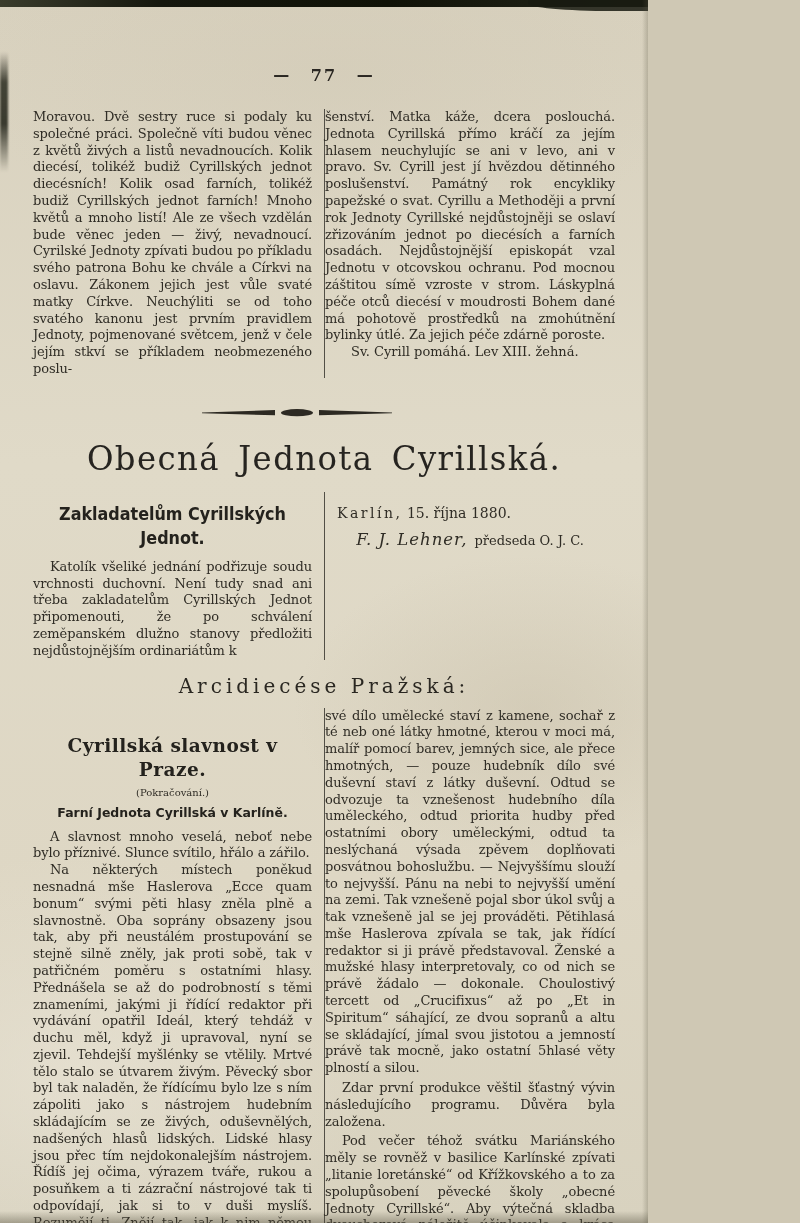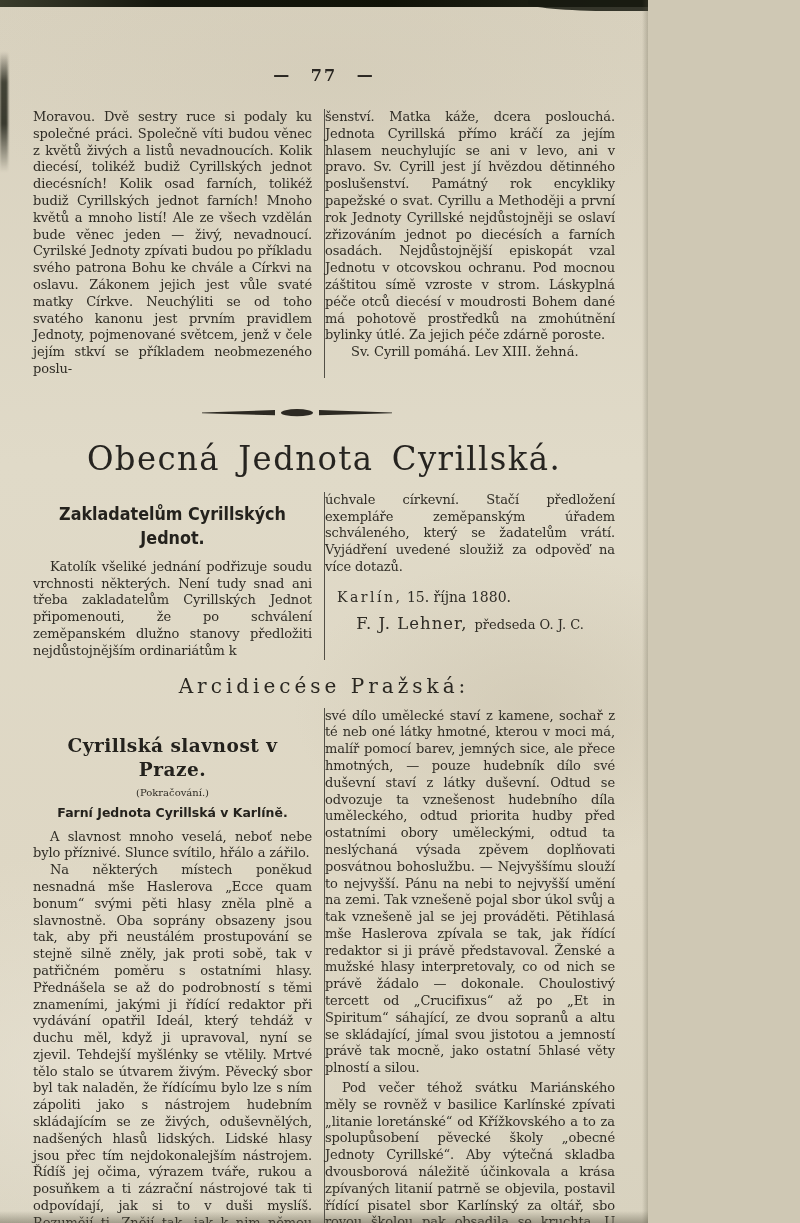--- a/index.html
+++ b/index.html
@@ -50,21 +50,21 @@
     font-size:34px; line-height:44px; letter-spacing:1.5px; word-spacing:7px;
     color:#262420; transform:scaleX(.95); }
 
   .cols.founders { margin-top:12px; }
   .founders-heading { margin:10px 0 9px; text-align:center;
     font-family:"DejaVu Sans", sans-serif; font-weight:bold;
     font-size:17px; line-height:24px; color:#24221d; transform:scaleX(.94); }
   .dateline { margin:13px 0 0; padding-left:12px; font-size:14px; }
   .dateline .place { letter-spacing:2.5px; }
   .signature { margin:9px 0 0; text-align:center; font-size:13px; }
-  .sig-name { font-size:16.5px; letter-spacing:1px; margin-right:7px; }
+  .sig-name { font-style:italic; font-size:16.5px; letter-spacing:1px; margin-right:7px; }
 
   .arch-heading { margin:13px 0 0; text-align:center; font-weight:normal;
     font-size:20px; line-height:26px; letter-spacing:4px; color:#2a2721; }
 
   .cols.festival { margin-top:9px; }
   .fest-left-pad { padding-top:26px; }
   .festival-title { margin:0 0 5px; text-align:center; font-weight:bold;
     font-size:18.5px; line-height:24px; color:#24221d; letter-spacing:.5px; }
   .festival-subtitle { margin:0 0 7px; text-align:center; font-size:10px; }
   .festival-subheading { margin:0 0 9px; text-align:center;
@@ -98,37 +98,37 @@
       <ellipse cx="95" cy="5.7" rx="16" ry="3.6" fill="#2c2922"></ellipse>
       <polygon points="190,5.4 117,3.1 117,8.3 190,6.3" fill="#2c2922"></polygon>
     </svg>
   </div>
 
   <h1 class="main-heading">Obecná Jednota Cyrillská.</h1>
 
   <div class="cols founders">
     <div class="col col-l">
       <h2 class="founders-heading">Zakladatelům Cyrillských Jednot.</h2>
-      <p class="bt indent">Katolík všeliké jednání podřizuje soudu vrchnosti některých. Není tudy snad ani třeba zakladatelům Cyrillských Jednot připomenouti, že po schválení zeměpanském dlužno stanovy předložiti nejdůstojnějším ordinariátům k</p>
+      <p class="bt indent">Katolík všeliké jednání podřizuje soudu vrchnosti duchovní. Není tudy snad ani třeba zakladatelům Cyrillských Jednot připomenouti, že po schválení zeměpanském dlužno stanovy předložiti nejdůstojnějším ordinariátům k</p>
     </div>
     <div class="col col-r">
-      <p class="bt">úchvale církevní. Stačí předložení exempláře zeměpanským úřadem schváleného, který se žadatelům vrátí. Vyjádření uvedené sloužiž za odpověď na více dotazů.</p>
       <p class="dateline"><span class="place">Karlín,</span> <span>15. října 1880.</span></p>
       <p class="signature"><span class="sig-name">F. J. Lehner,</span><span class="sig-role">předseda O. J. C.</span></p>
     </div>
   </div>
 
   <h2 class="arch-heading">Arcidiecése Pražská:</h2>
 
   <div class="cols festival">
     <div class="col col-l fest-left-pad">
       <h3 class="festival-title">Cyrillská slavnost v Praze.</h3>
       <div class="festival-subtitle">(Pokračování.)</div>
       <h4 class="festival-subheading">Farní Jednota Cyrillská v Karlíně.</h4>
       <p class="bt indent">A slavnost mnoho veselá, neboť nebe bylo příznivé. Slunce svítilo, hřálo a zářilo.</p>
       <p class="bt indent">Na některých místech poněkud nesnadná mše Haslerova „Ecce quam bonum“ svými pěti hlasy zněla plně a slavnostně. Oba soprány obsazeny jsou tak, aby při neustálém prostupování se stejně silně zněly, jak proti sobě, tak v patřičném poměru s ostatními hlasy. Přednášela se až do podrobností s těmi znameními, jakými ji řídící redaktor při vydávání opatřil Ideál, který tehdáž v duchu měl, když ji upravoval, nyní se zjevil. Tehdejší myšlénky se vtělily. Mrtvé tělo stalo se útvarem živým. Pěvecký sbor byl tak naladěn, že řídícímu bylo lze s ním zápoliti jako s nástrojem hudebním skládajícím se ze živých, oduševnělých, nadšených hlasů lidských. Lidské hlasy jsou přec tím nejdokonalejším nástrojem. Řídíš jej očima, výrazem tváře, rukou a posuňkem a ti zázrační nástrojové tak ti odpovídají, jak si to v duši myslíš. Rozumějí ti. Znějí tak, jak k nim němou řečí mluvíš. Co si myslíš — vyjadřují. Nejdokonalejším nástrojem hudebním jest lidský hlas, protože jest duší oživený. Zázračný nástroji! A hráti na takový „anthropofon“, jaká to rozkoš! S tou blažeností těžko jest cos podobného porovnati. Stavitel</p>
     </div>
     <div class="col col-r">
       <p class="bt">své dílo umělecké staví z kamene, sochař z té neb oné látky hmotné, kterou v moci má, malíř pomocí barev, jemných sice, ale přece hmotných, — pouze hudebník dílo své duševní staví z látky duševní. Odtud se odvozuje ta vznešenost hudebního díla uměleckého, odtud priorita hudby před ostatními obory uměleckými, odtud ta neslýchaná výsada zpěvem doplňovati posvátnou bohoslužbu. — Nejvyššímu slouží to nejvyšší. Pánu na nebi to nejvyšší umění na zemi. Tak vznešeně pojal sbor úkol svůj a tak vznešeně jal se jej prováděti. Pětihlasá mše Haslerova zpívala se tak, jak řídící redaktor si ji právě představoval. Ženské a mužské hlasy interpretovaly, co od nich se právě žádalo — dokonale. Choulostivý tercett od „Crucifixus“ až po „Et in Spiritum“ sáhající, ze dvou sopranů a altu se skládající, jímal svou jistotou a jemností právě tak mocně, jako ostatní 5hlasé věty plností a silou.</p>
+      <p class="bt indent gap">Zdar první produkce věštil šťastný vývin následujícího programu. Důvěra byla založena.</p>
       <p class="bt indent gap">Pod večer téhož svátku Mariánského měly se rovněž v basilice Karlínské zpívati „litanie loretánské“ od Křížkovského a to za spolupůsobení pěvecké školy „obecné Jednoty Cyrillské“. Aby výtečná skladba dvousborová náležitě účinkovala a krása zpívaných litanií patrně se objevila, postavil řídící pisatel sbor Karlínský za oltář, sbo rovou školou pak obsadila se kruchta. U oltáře</p>
     </div>
   </div>
 </div>
 
 </body></html>

